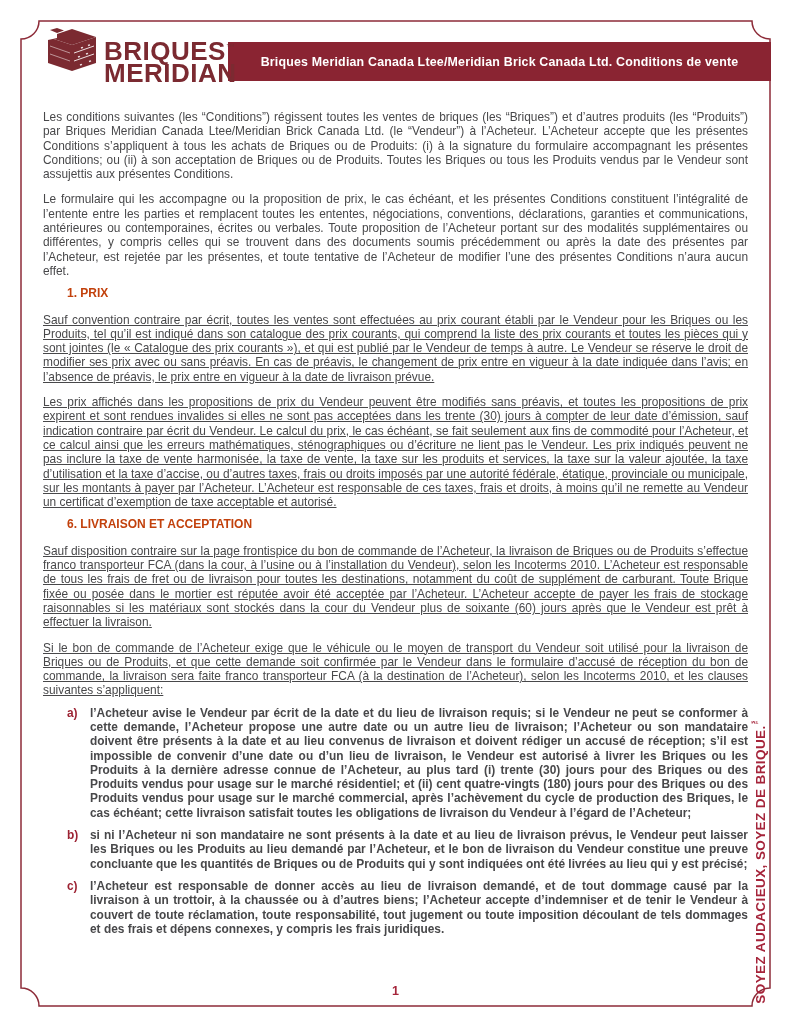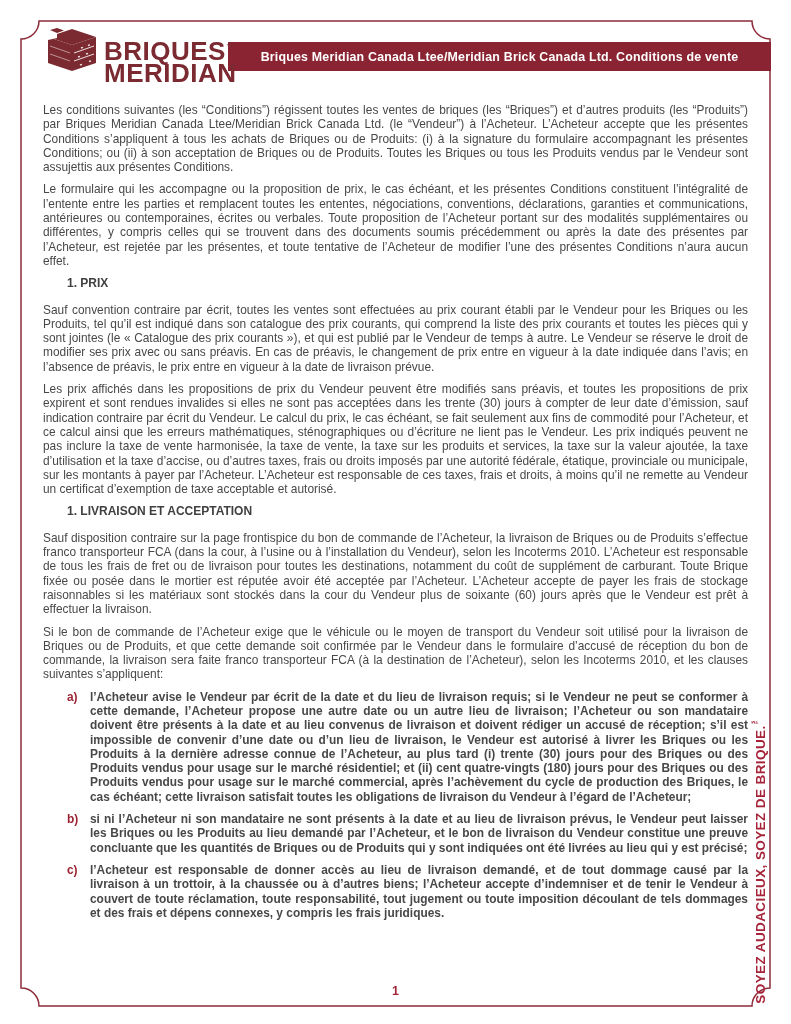--- a/index.html
+++ b/index.html
@@ -13,37 +13,37 @@
   .logo { position:absolute; left:44px; top:26px; display:flex; z-index:2; }
   .logo-icon { width:56px; height:57px; }
   .logo-text {
     margin-left:4px; margin-top:10px;
     color:#7b2a31; font-weight:bold; font-size:26px; line-height:22px;
     letter-spacing:0.5px; white-space:nowrap;
   }
   .logo-text sup { font-size:9px; vertical-align:super; }
 
   .banner {
-    position:absolute; left:228px; top:42px; width:543px; height:29px;
+    position:absolute; left:228px; top:42px; width:543px; height:39px;
     background:#8a2432; color:#ffffff; display:flex; align-items:center;
     justify-content:center; font-size:12.4px; font-weight:bold;
     letter-spacing:0.2px; z-index:1; white-space:nowrap;
   }
 
   .content {
     position:absolute; left:43px; top:99px; width:705px; z-index:1;
     color:#48484a; font-size:11.9px; line-height:14.3px;
     text-align:justify;
   }
-  .content p { margin:4px 0 8px 0; }
+  .content p { margin:11px 0 8px 0; }
   .section-heading {
-    color:#404040; font-weight:bold; font-size:12px; line-height:14.3px;
+    color:#c2410c; font-weight:bold; font-size:12px; line-height:14.3px;
     margin:3px 0 12px 24px; text-align:left;
   }
-  .section-body { margin-left:24px; }
+  .section-body { margin-left:24px;text-decoration:underline; }
   .list-item { display:flex; margin:0 0 8px 24px; }
   .list-marker {
     flex:0 0 23px; color:#9c2232; font-weight:bold; text-align:left;
   }
   .list-text { flex:1; text-align:justify;font-weight:bold; }
 
   .vertical-tagline {
     position:absolute; right:24px; bottom:20px; z-index:1;
     writing-mode:vertical-rl; transform:rotate(180deg);
     color:#a5243a; font-weight:bold; font-size:13.5px; letter-spacing:0.4px;
@@ -86,21 +86,21 @@
 
 <div class="content">
 
   <p>Les conditions suivantes (les “Conditions”) régissent toutes les ventes de briques (les “Briques”) et d’autres produits (les “Produits”) par Briques Meridian Canada Ltee/Meridian Brick Canada Ltd. (le “Vendeur”) à l’Acheteur. L’Acheteur accepte que les présentes Conditions s’appliquent à tous les achats de Briques ou de Produits: (i) à la signature du formulaire accompagnant les présentes Conditions; ou (ii) à son acceptation de Briques ou de Produits. Toutes les Briques ou tous les Produits vendus par le Vendeur sont assujettis aux présentes Conditions.</p>
   <p>Le formulaire qui les accompagne ou la proposition de prix, le cas échéant, et les présentes Conditions constituent l’intégralité de l’entente entre les parties et remplacent toutes les ententes, négociations, conventions, déclarations, garanties et communications, antérieures ou contemporaines, écrites ou verbales. Toute proposition de l’Acheteur portant sur des modalités supplémentaires ou différentes, y compris celles qui se trouvent dans des documents soumis précédemment ou après la date des présentes par l’Acheteur, est rejetée par les présentes, et toute tentative de l’Acheteur de modifier l’une des présentes Conditions n’aura aucun effet.</p>
 
   <div class="section-heading">1. PRIX</div>
   <p class="section-body">Sauf convention contraire par écrit, toutes les ventes sont effectuées au prix courant établi par le Vendeur pour les Briques ou les Produits, tel qu’il est indiqué dans son catalogue des prix courants, qui comprend la liste des prix courants et toutes les pièces qui y sont jointes (le « Catalogue des prix courants »), et qui est publié par le Vendeur de temps à autre. Le Vendeur se réserve le droit de modifier ses prix avec ou sans préavis. En cas de préavis, le changement de prix entre en vigueur à la date indiquée dans l’avis; en l’absence de préavis, le prix entre en vigueur à la date de livraison prévue.</p>
   <p class="section-body">Les prix affichés dans les propositions de prix du Vendeur peuvent être modifiés sans préavis, et toutes les propositions de prix expirent et sont rendues invalides si elles ne sont pas acceptées dans les trente (30) jours à compter de leur date d’émission, sauf indication contraire par écrit du Vendeur. Le calcul du prix, le cas échéant, se fait seulement aux fins de commodité pour l’Acheteur, et ce calcul ainsi que les erreurs mathématiques, sténographiques ou d’écriture ne lient pas le Vendeur. Les prix indiqués peuvent ne pas inclure la taxe de vente harmonisée, la taxe de vente, la taxe sur les produits et services, la taxe sur la valeur ajoutée, la taxe d’utilisation et la taxe d’accise, ou d’autres taxes, frais ou droits imposés par une autorité fédérale, étatique, provinciale ou municipale, sur les montants à payer par l’Acheteur. L’Acheteur est responsable de ces taxes, frais et droits, à moins qu’il ne remette au Vendeur un certificat d’exemption de taxe acceptable et autorisé.</p>
 
-  <div class="section-heading">1. LIVRAISON ET ACCEPTATION</div>
+  <div class="section-heading">6. LIVRAISON ET ACCEPTATION</div>
   <p class="section-body">Sauf disposition contraire sur la page frontispice du bon de commande de l’Acheteur, la livraison de Briques ou de Produits s’effectue franco transporteur FCA (dans la cour, à l’usine ou à l’installation du Vendeur), selon les Incoterms 2010. L’Acheteur est responsable de tous les frais de fret ou de livraison pour toutes les destinations, notamment du coût de supplément de carburant. Toute Brique fixée ou posée dans le mortier est réputée avoir été acceptée par l’Acheteur. L’Acheteur accepte de payer les frais de stockage raisonnables si les matériaux sont stockés dans la cour du Vendeur plus de soixante (60) jours après que le Vendeur est prêt à effectuer la livraison.</p>
   <p class="section-body">Si le bon de commande de l’Acheteur exige que le véhicule ou le moyen de transport du Vendeur soit utilisé pour la livraison de Briques ou de Produits, et que cette demande soit confirmée par le Vendeur dans le formulaire d’accusé de réception du bon de commande, la livraison sera faite franco transporteur FCA (à la destination de l’Acheteur), selon les Incoterms 2010, et les clauses suivantes s’appliquent:</p>
 
   <div class="list-item">
     <span class="list-marker">a)</span>
     <span class="list-text">l’Acheteur avise le Vendeur par écrit de la date et du lieu de livraison requis; si le Vendeur ne peut se conformer à cette demande, l’Acheteur propose une autre date ou un autre lieu de livraison; l’Acheteur ou son mandataire doivent être présents à la date et au lieu convenus de livraison et doivent rédiger un accusé de réception; s’il est impossible de convenir d’une date ou d’un lieu de livraison, le Vendeur est autorisé à livrer les Briques ou les Produits à la dernière adresse connue de l’Acheteur, au plus tard (i) trente (30) jours pour des Briques ou des Produits vendus pour usage sur le marché résidentiel; et (ii) cent quatre-vingts (180) jours pour des Briques ou des Produits vendus pour usage sur le marché commercial, après l’achèvement du cycle de production des Briques, le cas échéant; cette livraison satisfait toutes les obligations de livraison du Vendeur à l’égard de l’Acheteur;</span>
   </div>
   <div class="list-item">
     <span class="list-marker">b)</span>
     <span class="list-text">si ni l’Acheteur ni son mandataire ne sont présents à la date et au lieu de livraison prévus, le Vendeur peut laisser les Briques ou les Produits au lieu demandé par l’Acheteur, et le bon de livraison du Vendeur constitue une preuve concluante que les quantités de Briques ou de Produits qui y sont indiquées ont été livrées au lieu qui y est précisé;</span>

